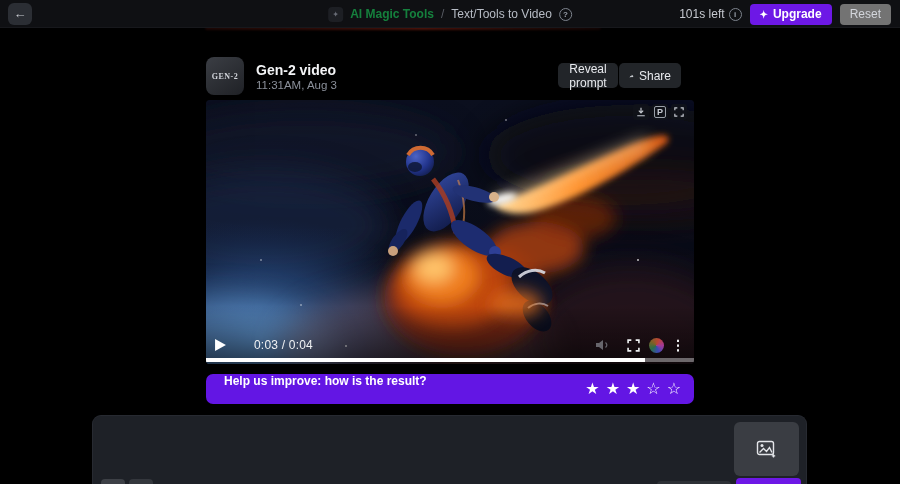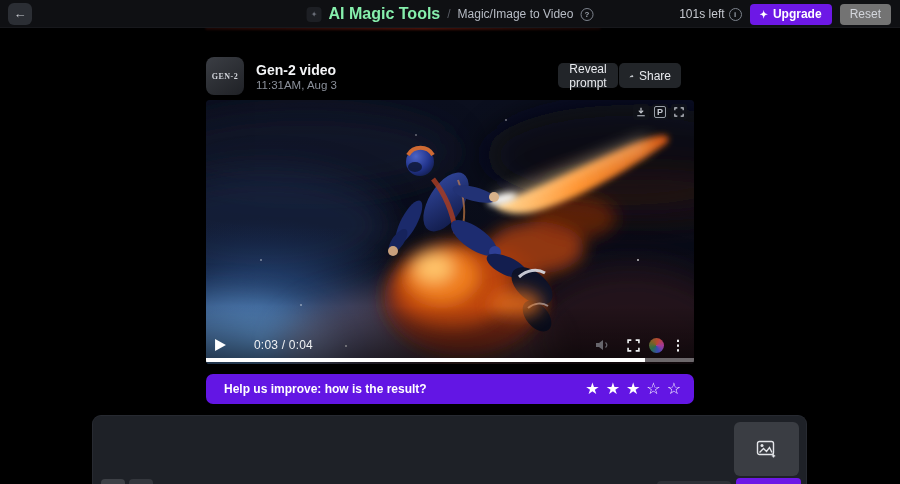--- a/index.html
+++ b/index.html
@@ -27,21 +27,21 @@
     display:flex;align-items:center;justify-content:center;
   }
   .breadcrumb{
     position:absolute;left:50%;top:0;height:28px;transform:translateX(-50%);
     display:flex;align-items:center;gap:7px;white-space:nowrap;
   }
   .app-chip{
     width:15px;height:15px;border-radius:4px;background:#1d1f24;
     color:#6a6e78;font-size:8px;display:flex;align-items:center;justify-content:center;
   }
-  .bc-primary{font-size:16px;font-weight:700;color:#86efac;}
+  .bc-primary{font-size:12px;font-weight:700;color:#15803d;}
   .bc-sep{font-size:12px;color:#585c64;}
   .bc-secondary{font-size:12px;color:#b7bcc5;}
   .circle-icon{
     width:13px;height:13px;border:1px solid #7d838d;border-radius:50%;
     color:#9aa0aa;font-size:8px;font-weight:700;
     display:inline-flex;align-items:center;justify-content:center;flex:none;
   }
   .topbar-right{
     position:absolute;right:9px;top:0;height:28px;
     display:flex;align-items:center;gap:8px;
@@ -114,21 +114,21 @@
   .dots{font-size:14px;color:#eef0f2;font-weight:700;line-height:14px;cursor:pointer;}
   .progress{
     position:absolute;left:0;right:0;bottom:2px;height:4px;z-index:3;
     background:rgba(235,236,240,.42);
   }
   .progress-fill{height:100%;background:#fff;width:0;}
   
   .feedback-bar{
     position:absolute;left:206px;top:374px;width:488px;height:30px;z-index:10;
     background:var(--feedback);border-radius:7px;
-    display:flex;align-items:center;padding:0 13px 0 18px;
+    display:flex;padding:0 13px 0 18px;
   }
   .feedback-label{font-size:12px;font-weight:700;color:#fff;}
   .star-rating{margin-left:auto;display:flex;gap:6px;align-items:center;}
   .star{font-size:16px;color:#fff;line-height:16px;cursor:pointer;}
   
   .prompt-panel{
     position:absolute;left:92px;top:415px;width:715px;height:90px;z-index:10;
     background:#1e2127;border:1px solid #272a31;border-bottom:none;
     border-radius:9px 9px 0 0;
   }
@@ -153,21 +153,21 @@
 
 <header class="topbar">
   <button class="back-btn">
     <span>←</span>
   </button>
 
   <div class="breadcrumb">
     <span class="app-chip">✦</span>
     <span class="bc-primary">AI Magic Tools</span>
     <span class="bc-sep">/</span>
-    <span class="bc-secondary">Magic/Image to Video</span>
+    <span class="bc-secondary">Text/Tools to Video</span>
     <span class="circle-icon">?</span>
   </div>
 
   <div class="topbar-right">
     <span class="credits">
       <span>101s left</span>
       <span class="circle-icon">i</span>
     </span>
     <button class="btn btn-upgrade">
       <span class="spark">✦</span>

